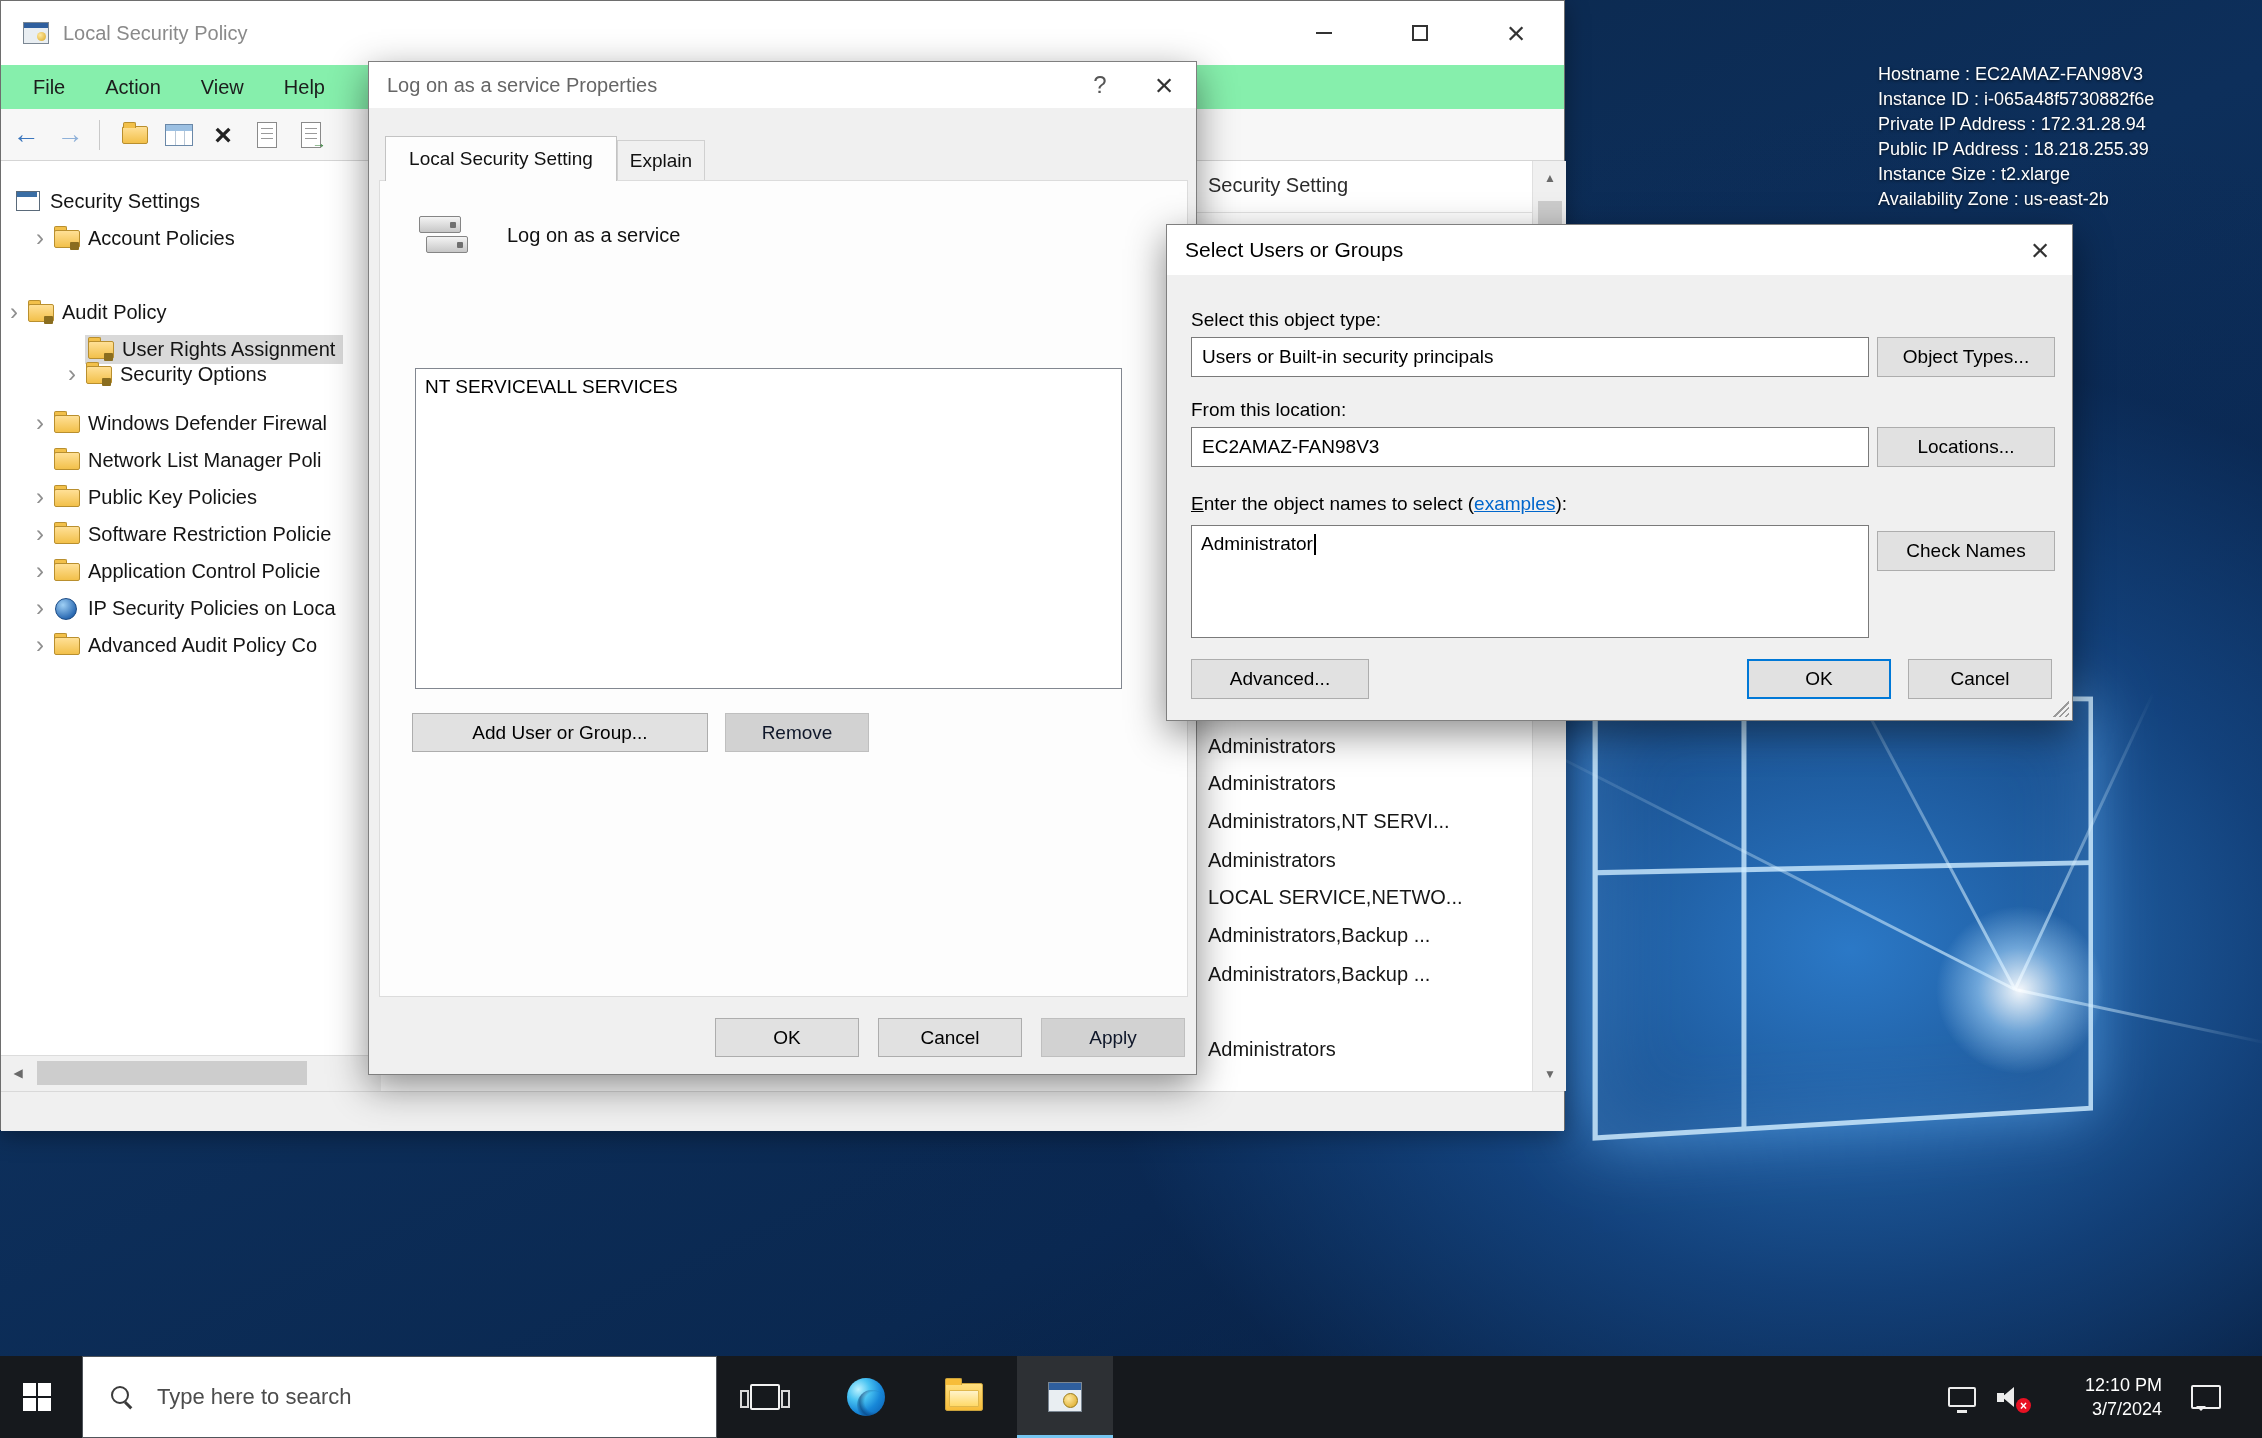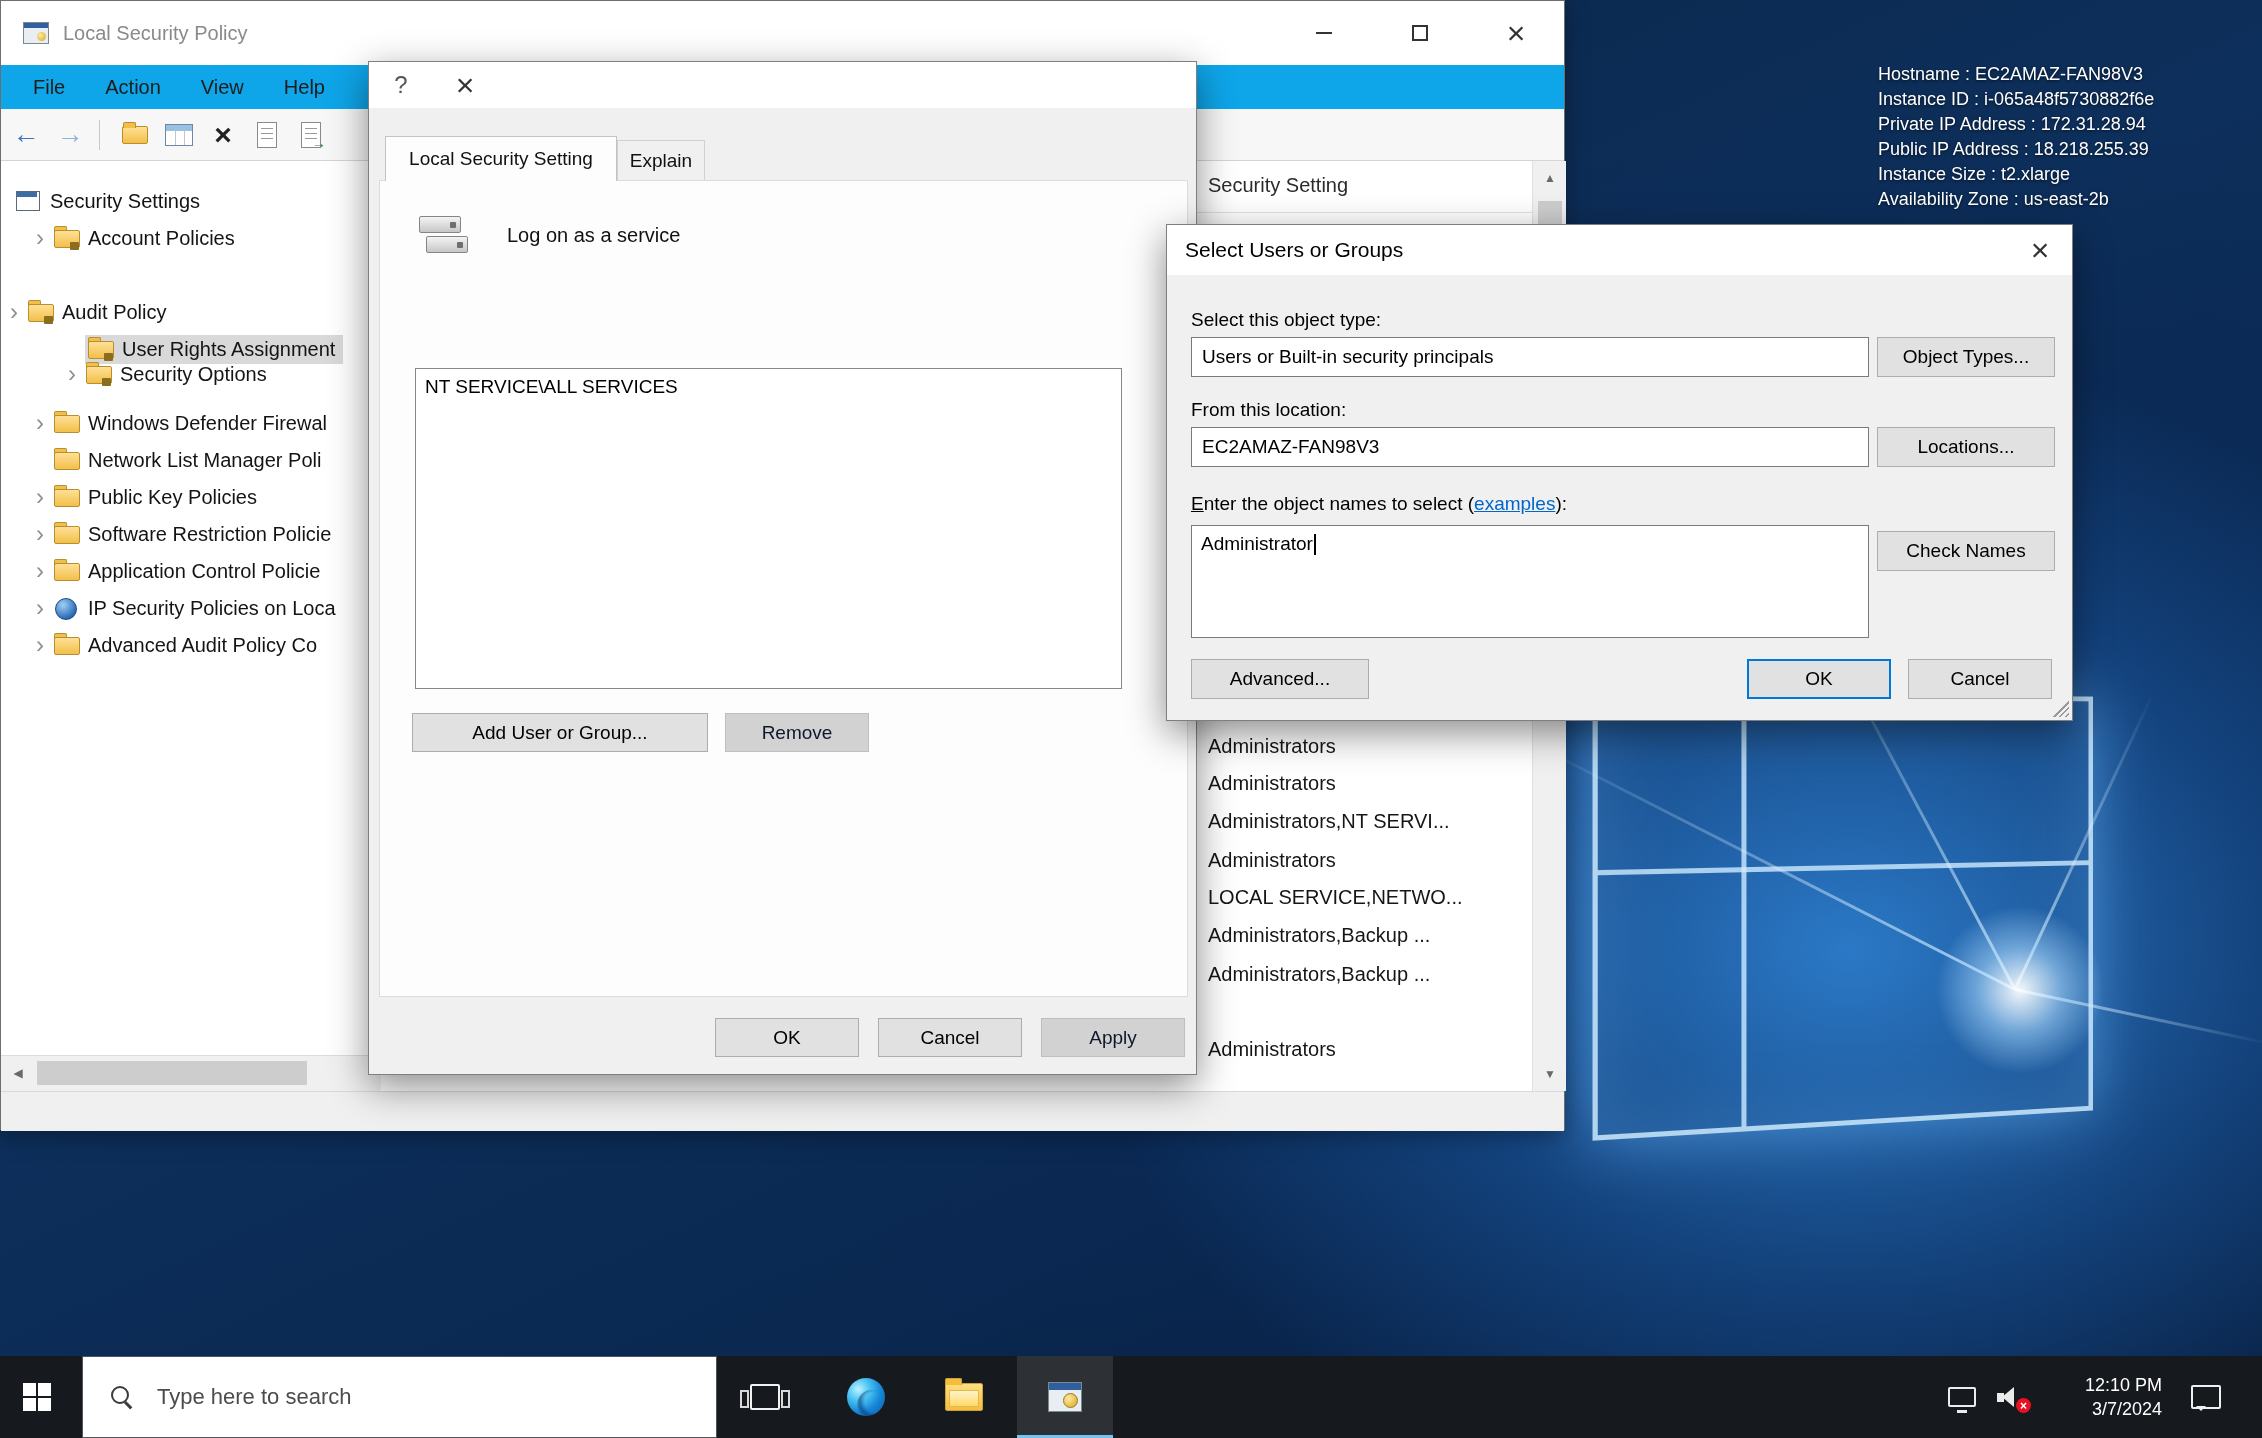--- a/index.html
+++ b/index.html
@@ -51,21 +51,21 @@
 
   
   #main-window { position:absolute; left:0; top:0; width:1565px; height:1130px; background:#f0f0f0; z-index:10;
     border:1px solid #6e6e6e; box-shadow:0 6px 22px rgba(0,0,0,0.35); }
   #mw-title { height:64px; }
   .app-ic { width:26px; height:22px; background:#e9eef2; border:1px solid #7b8793; position:relative; }
   .app-ic::before { content:""; position:absolute; top:0; left:0; right:0; height:5px; background:#2f5f9e; }
   .app-ic::after { content:""; position:absolute; right:2px; bottom:2px; width:9px; height:9px;
     background:radial-gradient(circle at 35% 35%, #ffe9a0, #d9a520); border-radius:50%; }
   #mw-title-text { margin-left:14px; font-size:20px; color:#8a8a8a; flex:1; }
-  #mw-menubar { position:absolute; left:0; top:64px; width:100%; height:44px; background:#0ea5e9; display:flex; align-items:flex-end; padding-left:12px; }
+  #mw-menubar { position:absolute; left:0; top:64px; width:100%; height:44px; background:#86efac; display:flex; align-items:flex-end; padding-left:12px; }
   .menu-item { padding:0 20px; font-size:20px; color:#1c1c1c; height:100%; display:flex; align-items:center; }
   #mw-toolbar { position:absolute; left:0; top:108px; width:100%; height:52px; background:#f7f7f7; border-bottom:1px solid #d5d5d5;
     display:flex; align-items:center; }
   .tb-ic { width:38px; height:38px; display:flex; align-items:center; justify-content:center; margin-left:6px; }
   .back-icon::before { content:"←"; color:#3b76bd; font-size:27px; font-weight:bold; }
   .fwd-icon::before { content:"→"; color:#8fb1d9; font-size:27px; font-weight:bold; }
   .tb-sep { width:1px; height:30px; background:#c9c9c9; margin:0 10px; }
   .mini-folder { width:26px; height:18px; background:linear-gradient(#ffe096,#f2c04a); border:1px solid #b98f2e; border-radius:2px; position:relative; }
   .mini-folder::before { content:""; position:absolute; top:-5px; left:0; width:11px; height:5px; background:#f2c04a; border:1px solid #b98f2e; border-bottom:none; border-radius:2px 2px 0 0; }
   .grid-ic { width:28px; height:22px; border:1px solid #6a88a8; background:#fff; position:relative; }
@@ -357,20 +357,21 @@
     <span class="sb-btn arr-u" style="left:0; top:0"></span>
     <span class="sb-thumb" style="left:5px; top:40px; width:24px; height:250px"></span>
     <span class="sb-btn arr-d" style="left:0; top:896px"></span>
   </div>
 
   <div id="mw-status"></div>
 </div>
 
 <div id="props-dialog" class="dlg">
   <div class="dlg-titlebar">
+    <span class="dlg-title-text">Log on as a service Properties</span>
     <div class="dlg-btn">
         <span class="help-icon"></span>
       </div>
     <div class="dlg-btn">
         <span class="x-icon"></span>
       </div>
   </div>
 
   <div class="tab active" style="left:16px; top:74px; width:232px; height:45px">
     <span>Local Security Setting</span>

